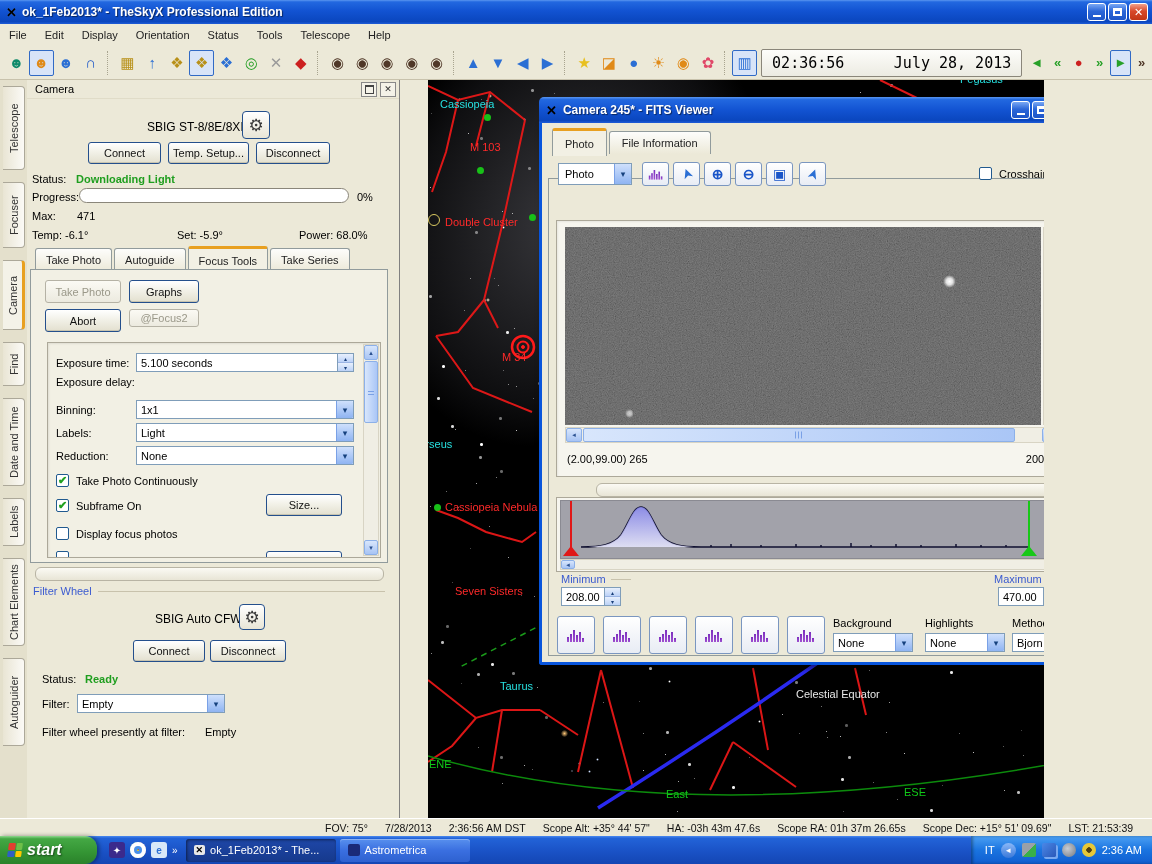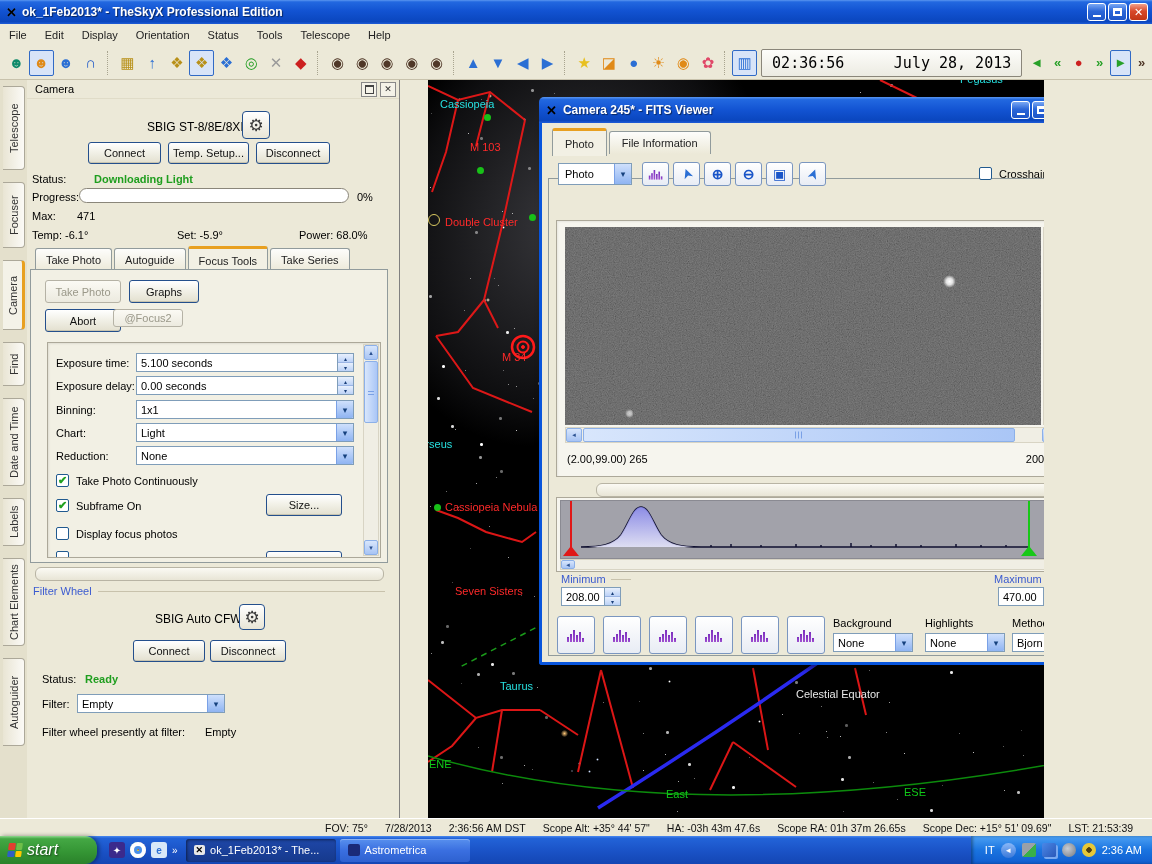--- a/index.html
+++ b/index.html
@@ -121,21 +121,21 @@
   .grpline{font-size:11px;color:#3b5bd0;display:flex;align-items:center;gap:5px;}
   .grpline .line{flex:1;border-top:1px solid #c8c2ac;}
   .grip{position:absolute;width:2px;height:2px;background:#9a9788;box-shadow:-4px 0 #9a9788,-8px 0 #9a9788,0 -4px #9a9788,-4px -4px #9a9788,0 -8px #9a9788;}
   
   .statusbar{position:absolute;left:0;top:818px;width:1152px;height:18px;background:#ece9d8;border-top:1px solid #fff;
     display:flex;align-items:center;gap:17px;padding-left:325px;box-sizing:border-box;font-size:10.5px;color:#111;}
   .taskbar{position:absolute;left:0;top:836px;width:1152px;height:28px;
     background:linear-gradient(180deg,#4b8af0 0%,#2263d8 8%,#1a52c6 55%,#1446b4 100%);display:flex;align-items:center;}
   .startbtn{height:28px;width:97px;border-radius:0 12px 12px 0;display:flex;align-items:center;gap:5px;padding-left:8px;box-sizing:border-box;
     background:linear-gradient(180deg,#8ed88e 0%,#44a844 10%,#359635 55%,#2a822a 100%);box-shadow:2px 0 4px #0006;}
-  .startbtn .lbl{color:#fff;font-weight:normal;font-style:italic;font-size:16px;text-shadow:1px 1px 2px #0008;}
+  .startbtn .lbl{color:#fff;font-weight:bold;font-style:italic;font-size:16px;text-shadow:1px 1px 2px #0008;}
   .xpflag{width:14px;height:14px;display:grid;grid-template-columns:1fr 1fr;grid-template-rows:1fr 1fr;gap:1px;transform:skewX(-8deg);}
   .xpflag i{border-radius:1px;}
   .ql{display:flex;align-items:center;gap:5px;margin:0 8px 0 12px;}
   .qli{width:16px;height:16px;border-radius:3px;display:flex;align-items:center;justify-content:center;font-size:10px;color:#fff;}
   .taskitem{height:23px;border-radius:3px;display:flex;align-items:center;gap:5px;padding:0 8px;margin-right:4px;color:#fff;font-size:11px;
     background:linear-gradient(180deg,#5890ee,#3a6fe0 50%,#2e61d0);box-shadow:inset 0 1px 0 #ffffff50;width:130px;box-sizing:border-box;}
   .taskitem.active{background:linear-gradient(180deg,#1e47a8,#16398c);box-shadow:inset 1px 1px 3px #00000080;width:150px;}
   .tray{margin-left:auto;height:28px;display:flex;align-items:center;gap:6px;padding:0 10px 0 14px;
     background:linear-gradient(180deg,#4ba0f4 0%,#1a74e0 50%,#0f5ed0 100%);box-shadow:inset 2px 0 3px #0005;color:#fff;}
   .trayicon{width:14px;height:14px;border-radius:2px;}
@@ -237,71 +237,64 @@
           <i class="flt"></i>
         </span>
       <span class="hb">✕</span>
     </div>
     <span class="abs" style="left:120px;top:40px;font-size:12px">SBIG ST-8/8E/8XE</span>
     <span class="abs gearbtn" style="left:215px;top:31px;width:28px;height:28px">⚙</span>
     <span class="abs btn" style="left:61px;top:62px;width:73px;height:22px">Connect</span>
     <span class="abs btn" style="left:141px;top:62px;width:81px;height:22px">Temp. Setup...</span>
     <span class="abs btn" style="left:229px;top:62px;width:74px;height:22px">Disconnect</span>
     <span class="abs" style="left:5px;top:93px">Status:</span>
-    <span class="abs glabel" style="left:67px;top:93px">Downloading Light</span>
+    <span class="abs glabel" style="left:49px;top:93px">Downloading Light</span>
     <span class="abs" style="left:5px;top:111px">Progress:</span>
     <span class="abs progress" style="left:52px;top:108px;width:270px"></span>
     <span class="abs" style="left:330px;top:111px">0%</span>
     <span class="abs" style="left:5px;top:130px">Max:</span>
     <span class="abs" style="left:50px;top:130px">471</span>
     <span class="abs" style="left:5px;top:149px">Temp: -6.1°</span>
     <span class="abs" style="left:150px;top:149px">Set: -5.9°</span>
     <span class="abs" style="left:272px;top:149px">Power: 68.0%</span>
     <div class="tabrow" style="left:8px;top:168px">
       <span class="tab">Take Photo</span>
       <span class="tab">Autoguide</span>
       <span class="tab active">Focus Tools</span>
       <span class="tab">Take Series</span>
     </div>
     <div class="abs tabpanel" style="left:3px;top:189px;width:356px;height:292px"></div>
     <span class="abs btn dis" style="left:18px;top:200px;width:76px;height:23px">Take Photo</span>
     <span class="abs btn" style="left:102px;top:200px;width:70px;height:23px">Graphs</span>
     <span class="abs btn" style="left:18px;top:229px;width:76px;height:23px">Abort</span>
-    <span class="abs btn dis" style="left:86px;top:229px;width:70px;height:18px">@Focus2</span>
+    <span class="abs btn dis" style="left:102px;top:229px;width:70px;height:18px">@Focus2</span>
 
     <div class="abs fieldbox" style="left:20px;top:262px;width:332px;height:214px;overflow:hidden">
       <div class="frow" style="top:10px">
         <span style="width:80px">Exposure time:</span>
         <span class="field" style="width:218px">
           <span class="val">5.100 seconds</span>
           <span class="spincol">
               <span>▴</span>
               <span>▾</span>
             </span>
         </span>
       </div>
       <div class="frow" style="top:33px">
         <span style="width:80px">Exposure delay:</span>
-        <span class="field" style="width:218px">
-          <span class="val">0.00 seconds</span>
-          <span class="spincol">
-              <span>▴</span>
-              <span>▾</span>
-            </span>
-        </span>
       </div>
       <div class="frow" style="top:57px">
         <span style="width:80px">Binning:</span>
         <span class="field" style="width:218px">
           <span class="val">1x1</span>
           <span class="selarrow">▾</span>
         </span>
       </div>
       <div class="frow" style="top:80px">
-        <span style="width:80px">Chart:</span>
+        <span style="width:80px">Labels:</span>
         <span class="field" style="width:218px">
           <span class="val">Light</span>
           <span class="selarrow">▾</span>
         </span>
       </div>
       <div class="frow" style="top:103px">
         <span style="width:80px">Reduction:</span>
         <span class="field" style="width:218px">
           <span class="val">None</span>
           <span class="selarrow">▾</span>

